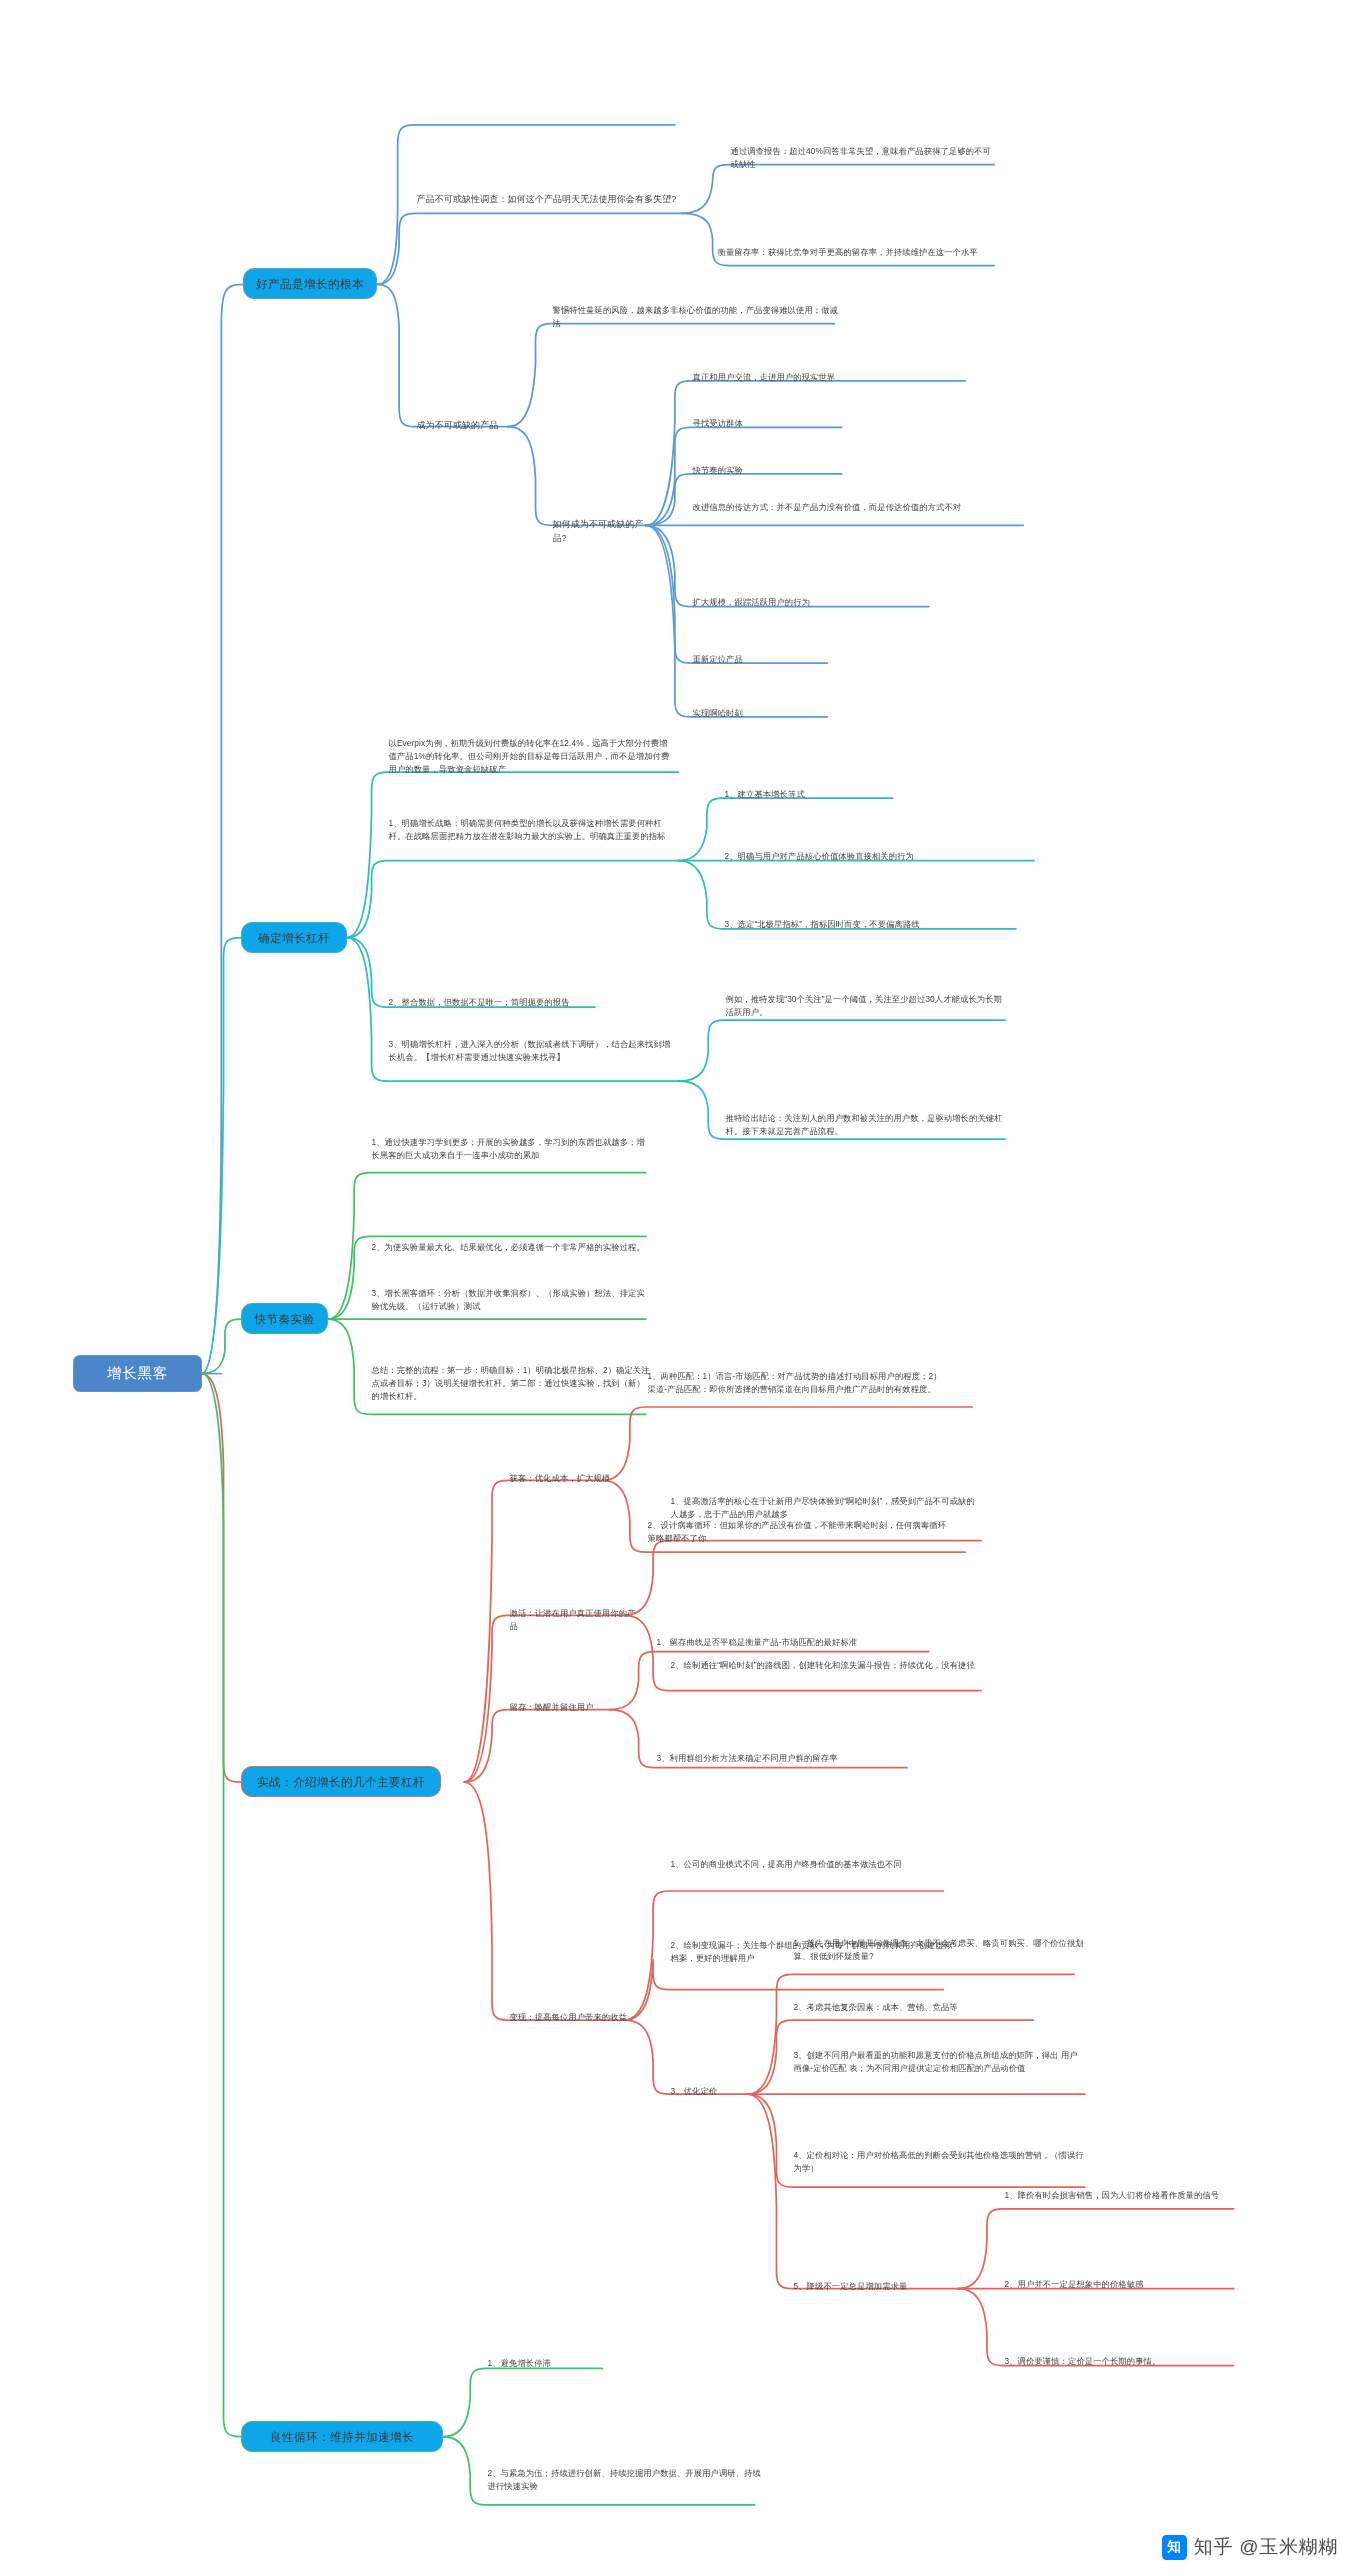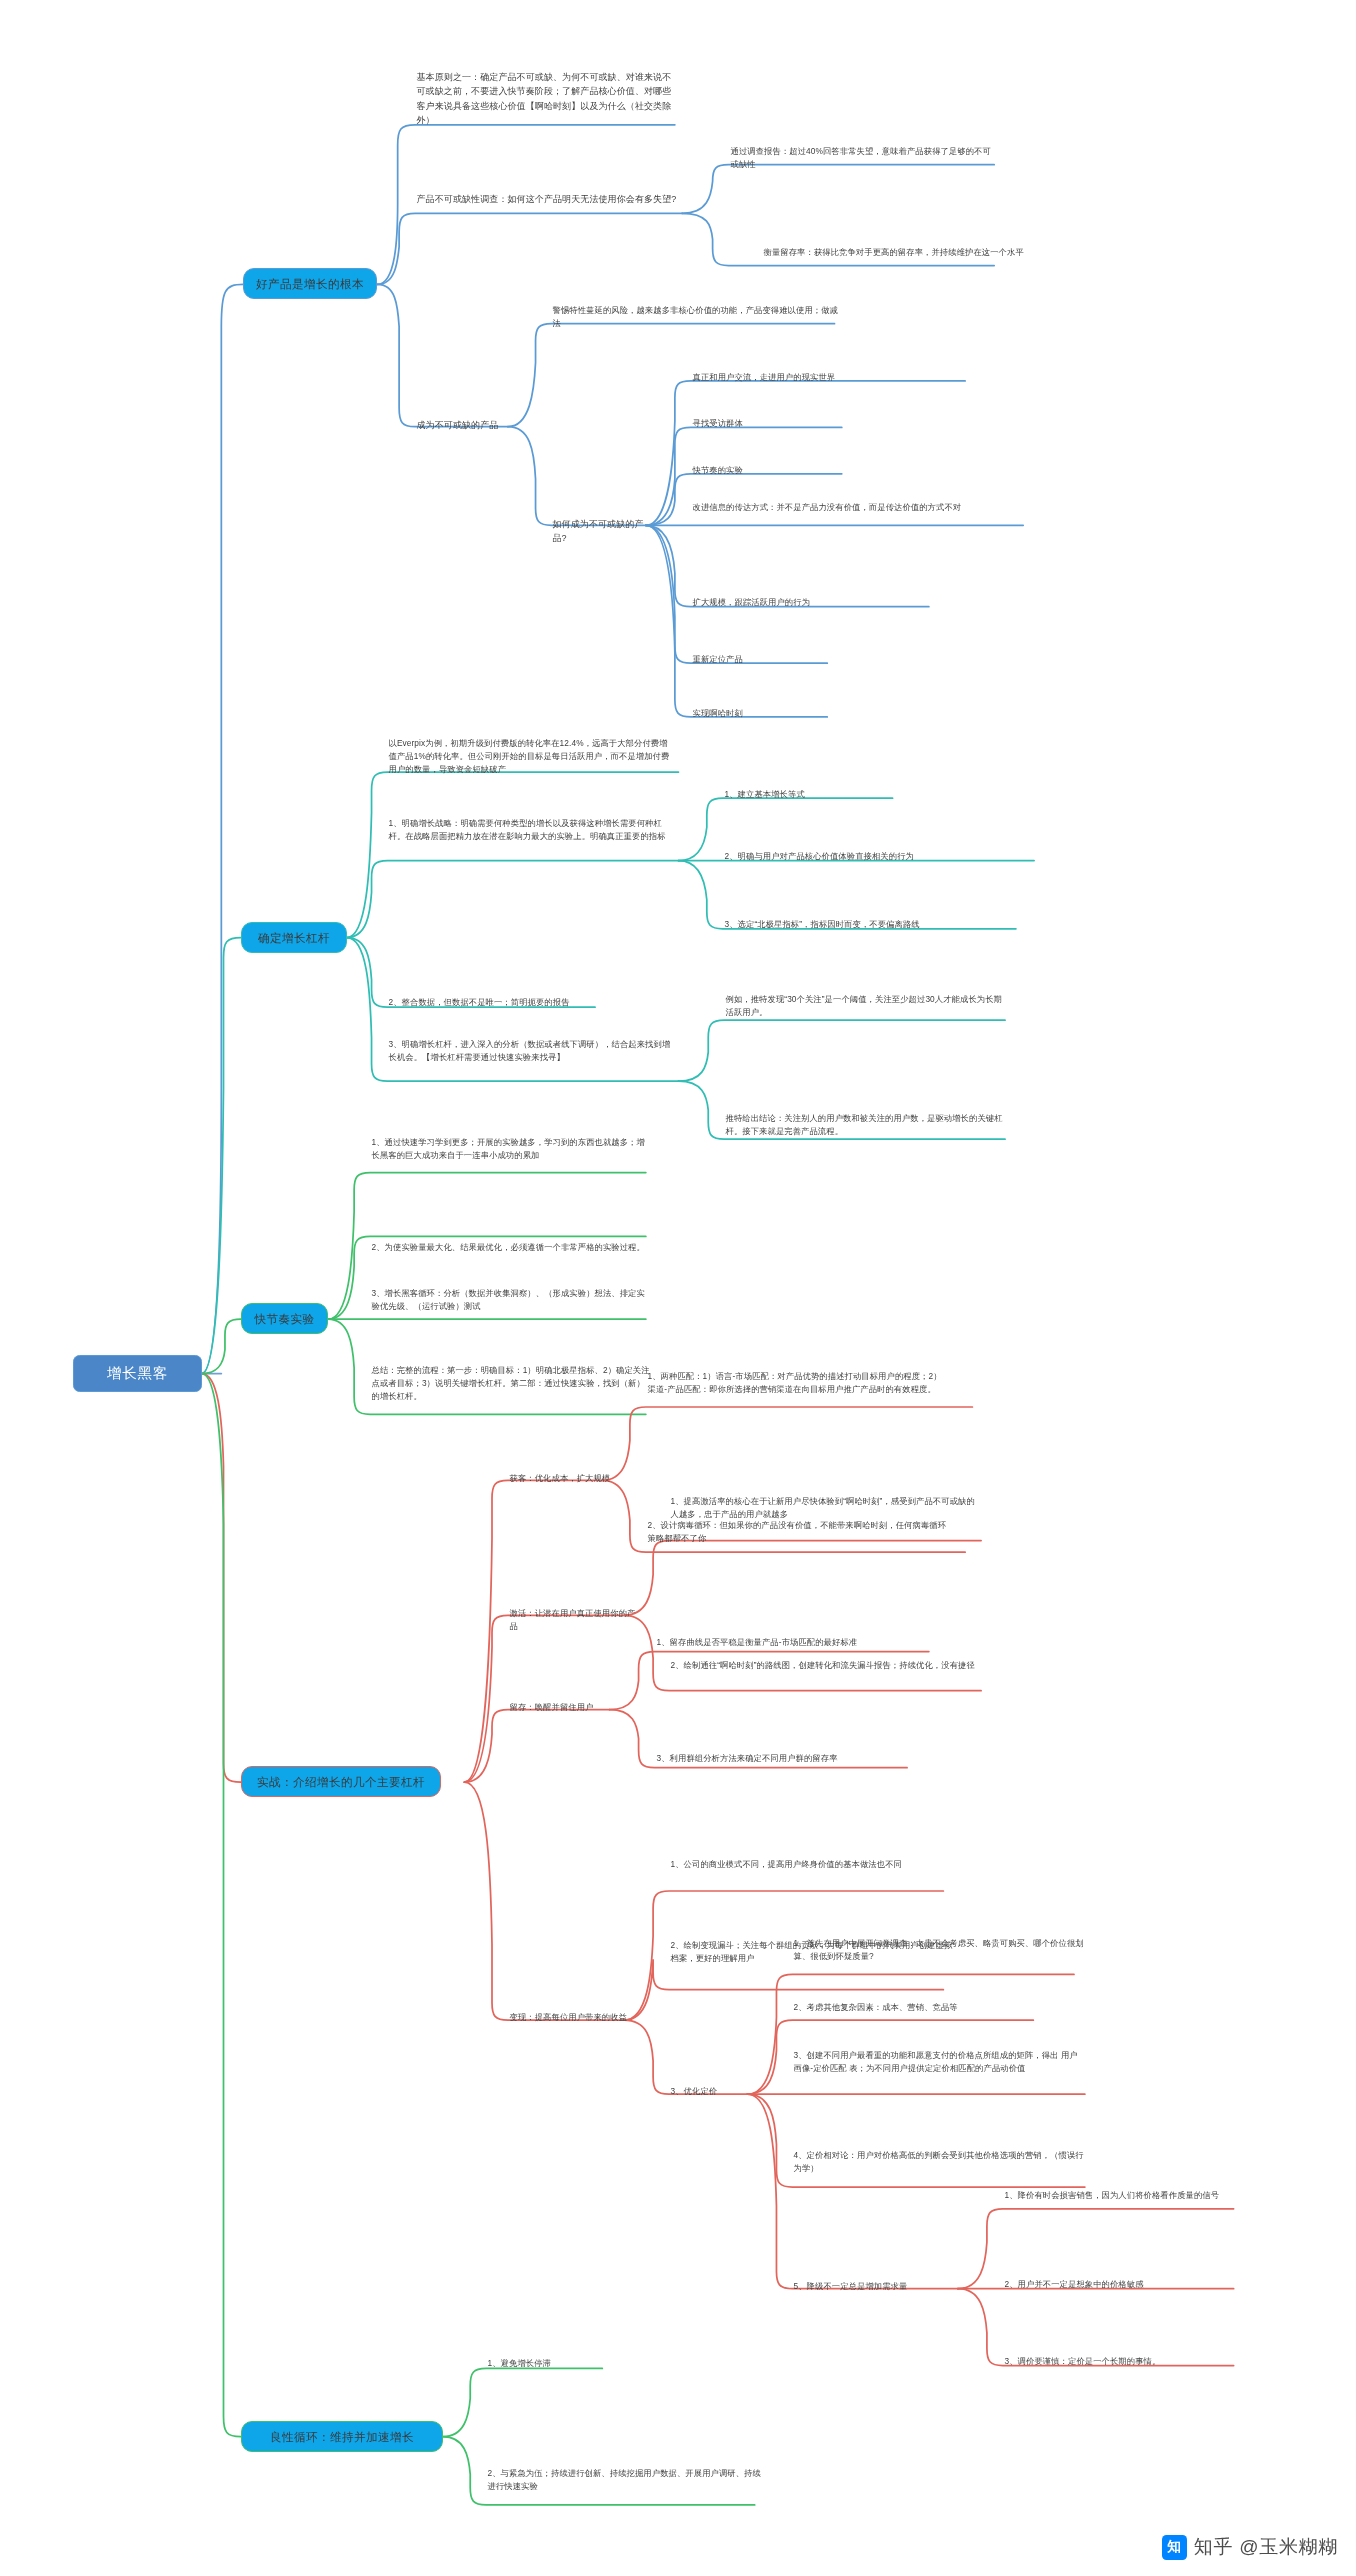--- a/index.html
+++ b/index.html
@@ -142,32 +142,29 @@
   </svg>
 
   <div class="node root" style="left:73px;top:1355px;width:129px;">
     <span class="txt">增长黑客</span>
   </div>
 
   <div class="node l1 blue" style="left:243px;top:268px;width:134px;">
     <span class="txt">好产品是增长的根本</span>
   </div>
 
-  <div class="node plain sm" style="left:415px;top:70px;width:261px;">
-    <span class="txt">基本原则之一：确定产品不可或缺、为何不可或缺、对谁来说不可或缺之前，不要进入快节奏阶段；了解产品核心价值、对哪些客户来说具备这些核心价值【啊哈时刻】以及为什么（社交类除外）</span>
-  </div>
 
   <div class="node plain sm" style="left:415px;top:192px;width:270px;">
     <span class="txt">产品不可或缺性调查：如何这个产品明天无法使用你会有多失望?</span>
   </div>
 
   <div class="node plain xs" style="left:729px;top:145px;width:270px;">
     <span class="txt">通过调查报告：超过40%回答非常失望，意味着产品获得了足够的不可或缺性</span>
   </div>
-  <div class="node plain xs" style="left:762px;top:246px;width:270px;">
+  <div class="node plain xs" style="left:716px;top:246px;width:270px;">
     <span class="txt">衡量留存率：获得比竞争对手更高的留存率，并持续维护在这一个水平</span>
   </div>
 
   <div class="node plain sm" style="left:415px;top:418px;width:116px;">
     <span class="txt">成为不可或缺的产品</span>
   </div>
 
   <div class="node plain xs" style="left:551px;top:304px;width:290px;">
     <span class="txt">警惕特性蔓延的风险，越来越多非核心价值的功能，产品变得难以使用；做减法</span>
   </div>

